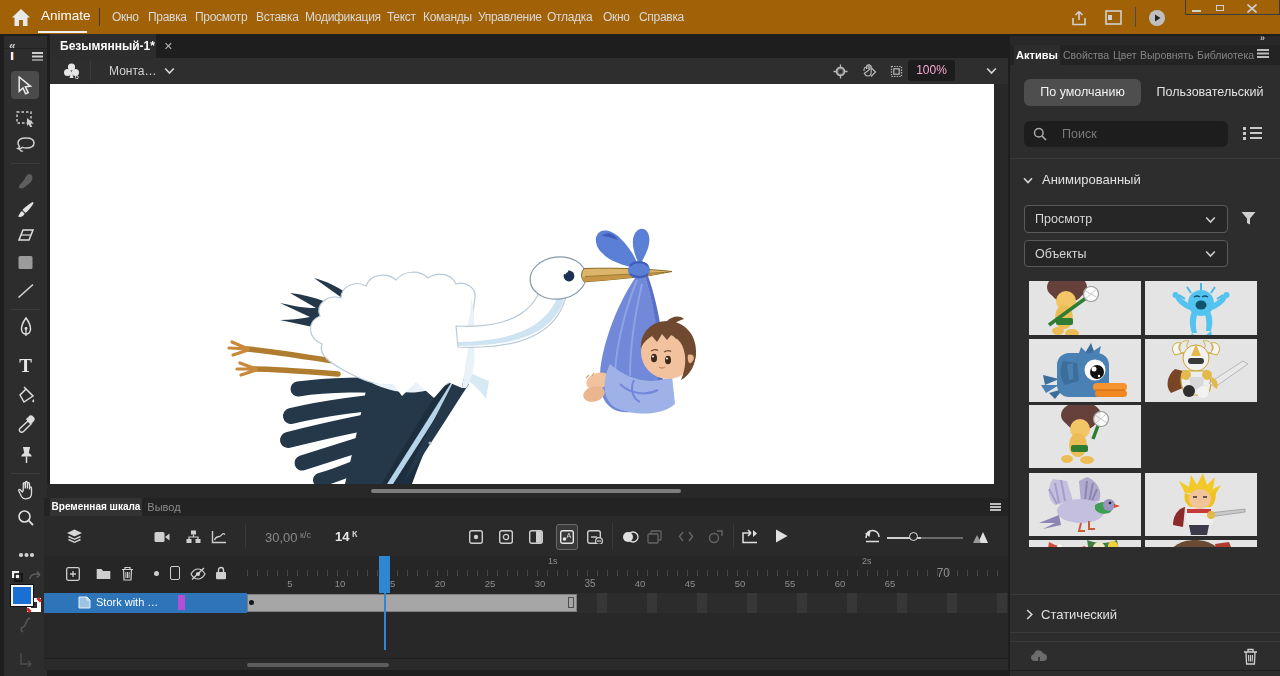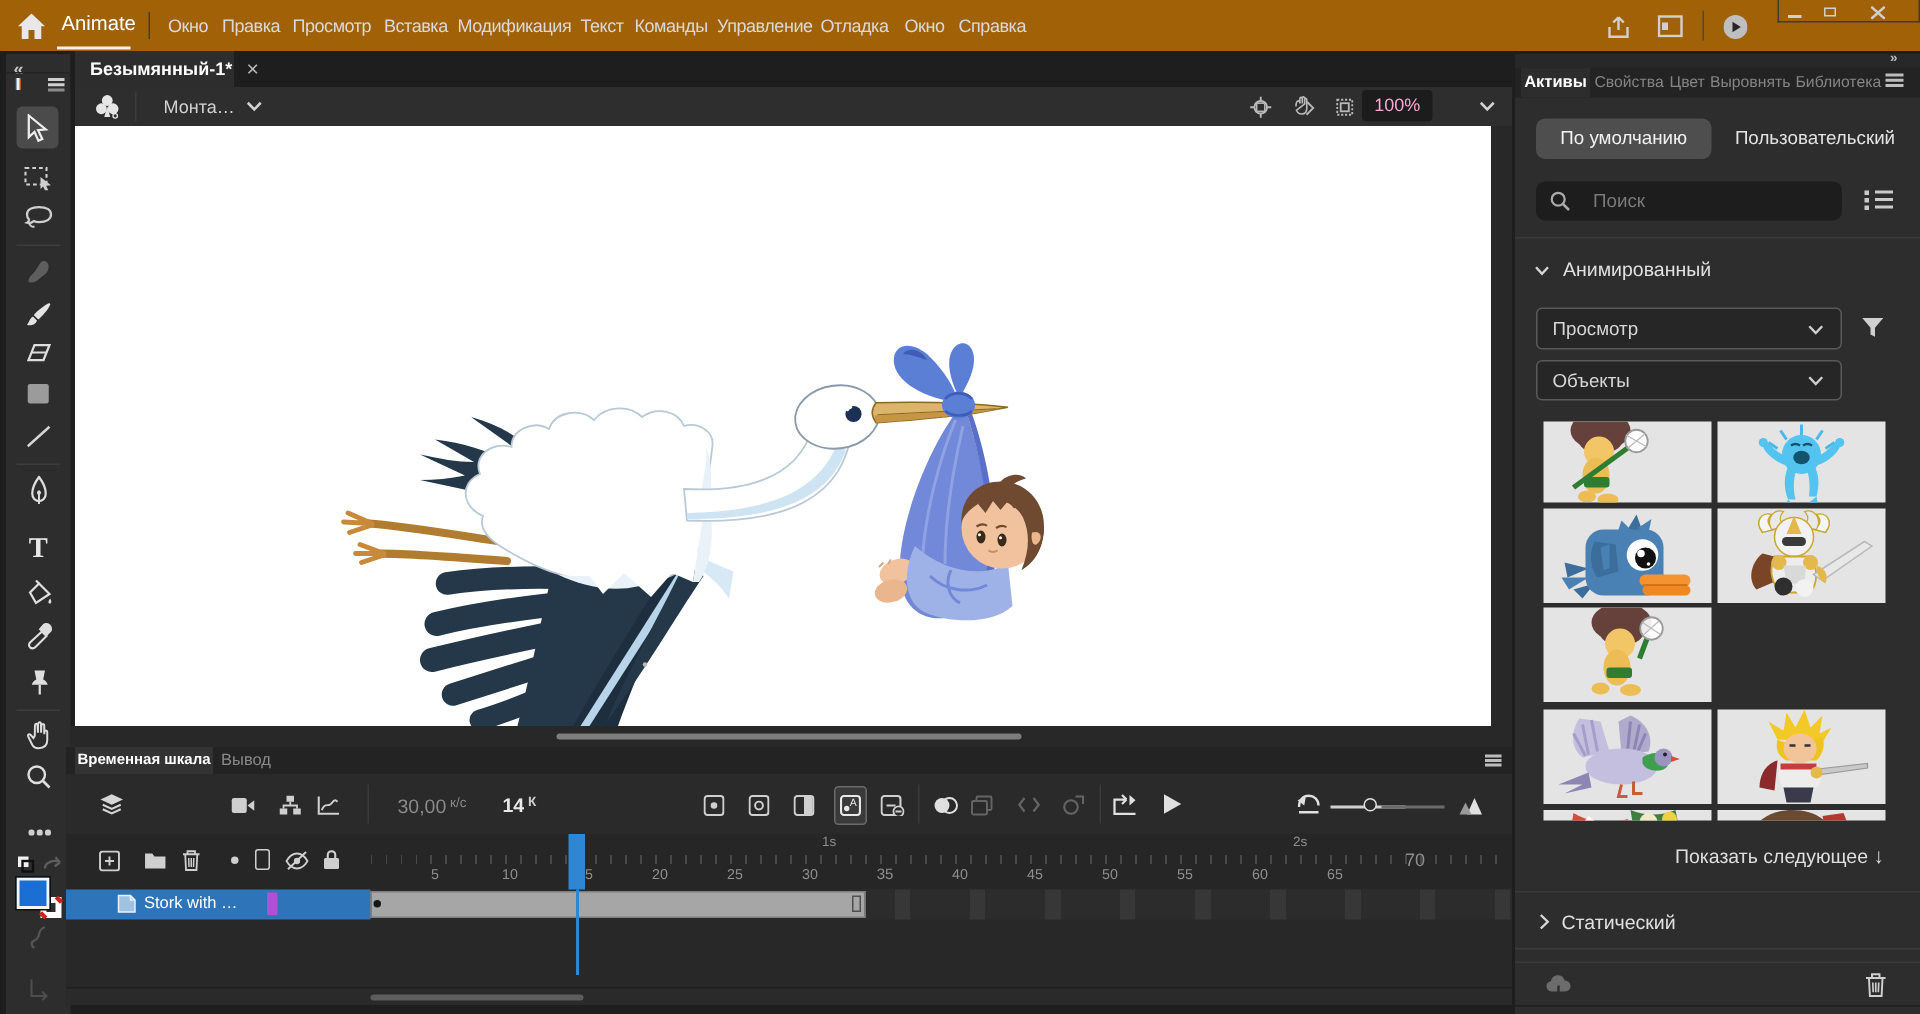--- a/index.html
+++ b/index.html
@@ -594,21 +594,20 @@
         </svg>
       </div>
     <div class="abs" style="left:135px;top:503.5px;width:112px;height:7px;background:#e4e4e4;overflow:hidden">
         <svg width="112" height="63" viewBox="0 0 112 63" style="position:absolute;left:0;top:0">
           <path d="M30 6 C40 -2 60 -2 70 6 C76 10 76 14 70 14 L30 14 C24 14 24 10 30 6 Z" fill="#6b4a33"></path>
 <path d="M70 4 L84 2 L88 12 L72 14 Z" fill="#b03a30"></path>
 <path d="M20 8 L30 14 L16 14 Z" fill="#8a5a3a"></path>
         </svg>
       </div>
 
-    <div class="abs" style="left:0px;top:526px;width:246px;text-align:right;color:#dedede;font-size:13px">Показать следующее <span style="font-size:14px;font-weight:bold">↓</span></div>
     <div class="abs" style="left:0;top:558px;width:270px;height:1px;background:#3a3a3a"></div>
     <svg class="abs" style="left:16px;top:573px" width="7" height="11" viewBox="0 0 7 11">
       <path d="M1.2 1 L5.8 5.5 L1.2 10" fill="none" stroke="#d6d6d6" stroke-width="1.6"></path>
     </svg>
     <div class="abs" style="left:31px;top:571px;color:#e0e0e0;font-size:13px">Статический</div>
     <div class="abs" style="left:0;top:596px;width:270px;height:1px;background:#3a3a3a"></div>
     <div class="abs" style="left:0;top:605px;width:270px;height:1px;background:#3a3a3a"></div>
     <svg class="abs" style="left:20px;top:613px" width="20" height="17" viewBox="0 0 20 17" opacity="0.45">
       <path d="M5 12 C2.2 12 1 10.3 1 8.5 C1 6.7 2.3 5.4 4 5.2 C4.3 2.8 6.2 1.2 8.6 1.2 C10.7 1.2 12.5 2.5 13.1 4.6 C15.4 4.6 17 6.2 17 8.4 C17 10.5 15.5 12 13 12 Z" fill="#b9b9b9"></path>
       <path d="M9 8 L9 16 M6.5 13.5 L9 16 L11.5 13.5" stroke="#2d2d2d" stroke-width="1.6" fill="none"></path>

